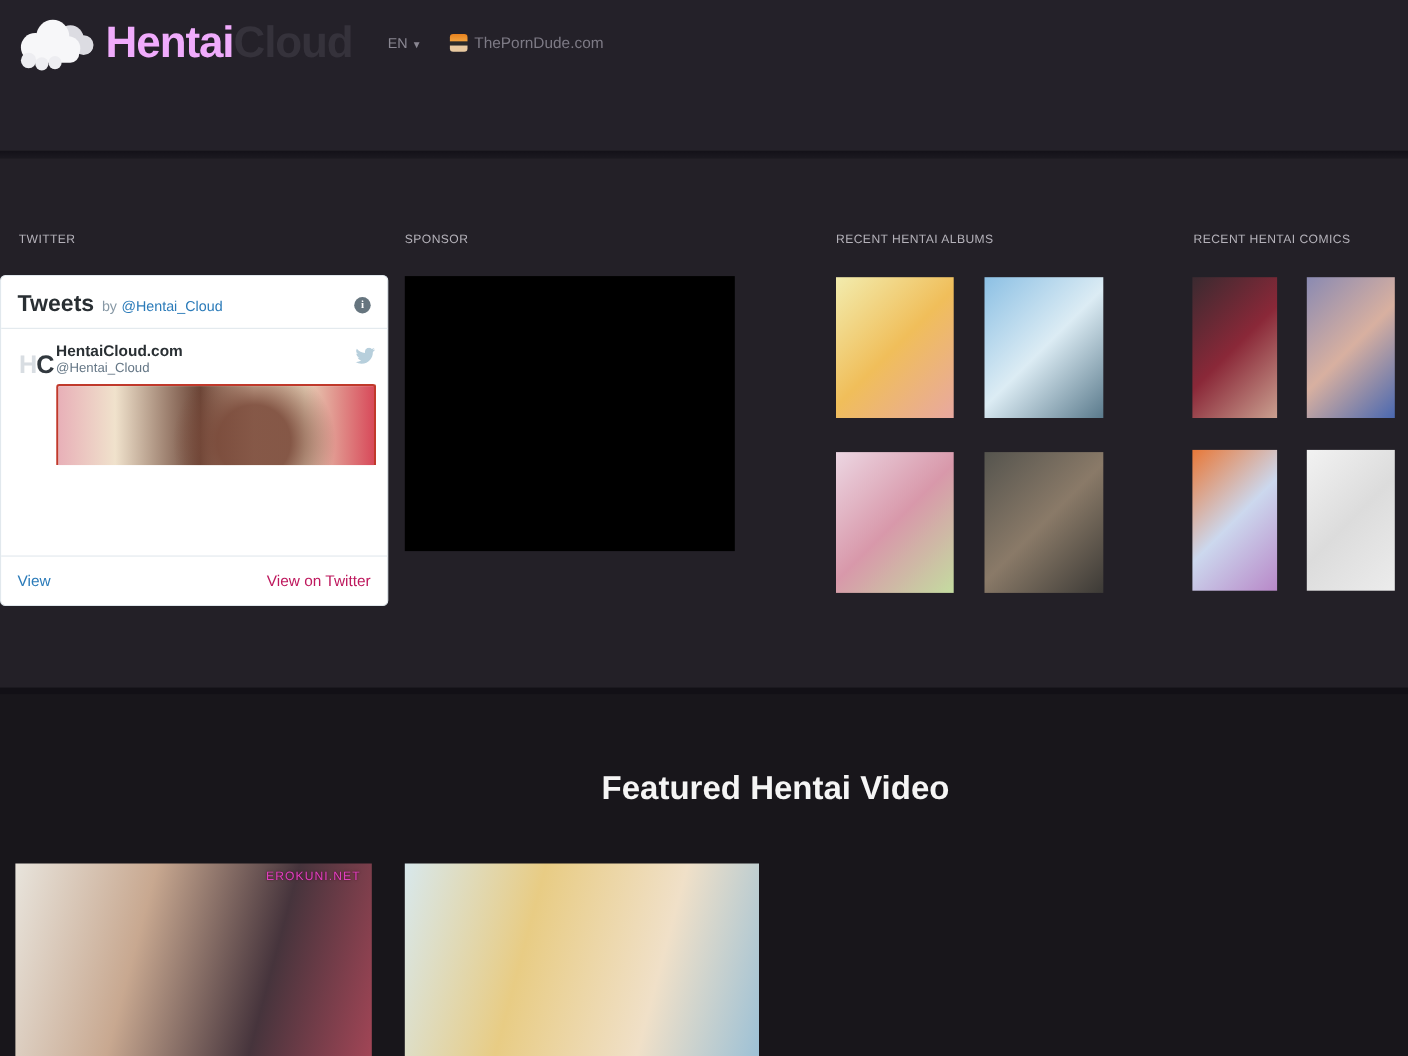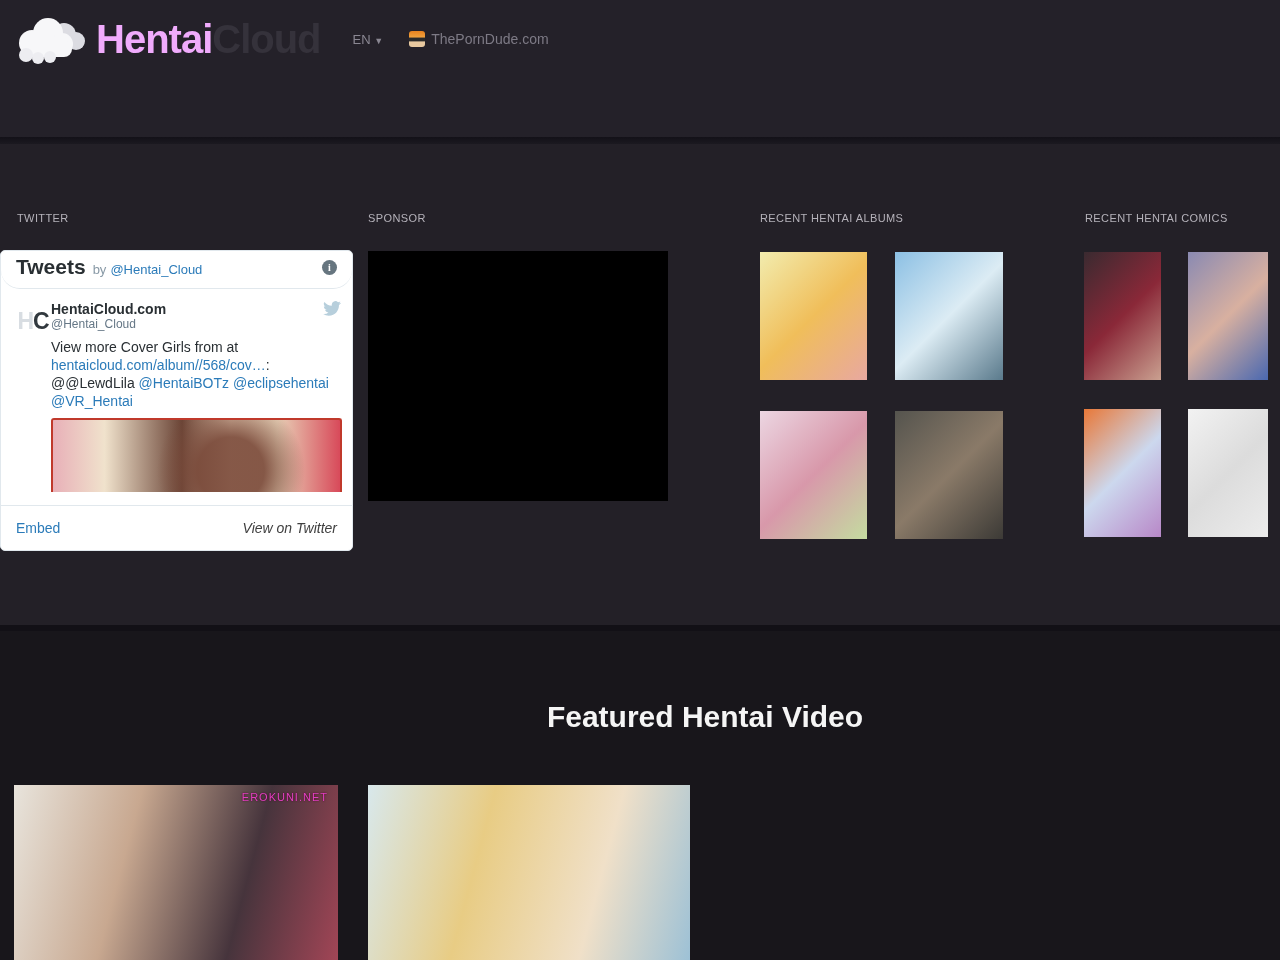--- a/index.html
+++ b/index.html
@@ -29,47 +29,47 @@
   .main { position:relative; height:481px; background:#232027; }
   .sec-label { position:absolute; top:68px; font-size:11px; letter-spacing:.4px; color:#b5b2ba; }
   .lbl-twitter { left:17px; }
   .lbl-sponsor { left:368px; }
   .lbl-albums { left:760px; }
   .lbl-comics { left:1085px; }
 
   
   .tw-widget { position:absolute; left:0; top:106px; width:353px; height:301px; background:#fff;
                border:1px solid #e1e8ed; border-radius:5px; overflow:hidden; color:#292f33; }
-  .tw-head { padding:4px 15px 9px 15px; border-bottom:1px solid #e1e8ed; display:flex; align-items:baseline;border-radius:20px; }
+  .tw-head { padding:14px 15px 9px 15px; border-bottom:1px solid #e1e8ed; display:flex; align-items:baseline; }
   .tw-title { font-size:21px; font-weight:bold; color:#292f33; }
   .tw-by { font-size:13px; color:#8899a6; margin-left:7px; }
   .tw-by-handle { font-size:13px; color:#2b7bb9; margin-left:4px; cursor:pointer; text-decoration:none; }
   .tw-info { margin-left:auto; width:15px; height:15px; border-radius:50%; background:#66757f; color:#fff;
              font-size:10px; font-weight:bold; display:flex; align-items:center; justify-content:center;
              cursor:pointer; align-self:center; font-family:"Liberation Serif", serif; }
   .tw-body { position:relative; padding:12px 10px 0 14px; }
   .tw-avatar { position:absolute; left:14px; top:14px; width:36px; height:36px; background:#fff;
                font-size:23px; font-weight:bold; line-height:36px; text-align:center; letter-spacing:-1px; }
   .tw-avatar .ah { color:#d8dde2; }
   .tw-avatar .ac { color:#31383e; }
   .tw-content { margin-left:36px; padding-left:0; }
-  .tw-author-row { display:flex; }
+  .tw-author-row { display:flex;align-items:center; }
   .tw-author { font-size:14px; font-weight:bold; color:#292f33; cursor:pointer; }
   .tw-handle { font-size:12px; color:#657786; }
   .tw-bird { margin-left:auto; cursor:pointer; }
   .tw-text { font-size:14px; line-height:18px; margin-top:7px; color:#292f33; word-wrap:break-word; }
   .tw-link { color:#2b7bb9; text-decoration:none; cursor:pointer; }
   .tw-media { margin-top:8px; height:74px; border-radius:3px 3px 0 0; border:2px solid #c0392b; border-bottom:none;
               background:
                 radial-gradient(circle at 62% 70%, rgba(122,74,58,.9) 0 18%, rgba(122,74,58,0) 40%),
                 linear-gradient(90deg, #e8b0b8 0%, #f0e2cc 18%, #6a4436 45%, #f2dcc4 62%, #e8d2b8 78%, #d84a5a 100%); }
   .tw-foot { position:absolute; left:0; right:0; bottom:0; height:45px; border-top:1px solid #e1e8ed;
              display:flex; align-items:center; padding:0 15px; font-size:14px; }
   .tw-embed { color:#2b7bb9; cursor:pointer; text-decoration:none; }
-  .tw-view { margin-left:auto; color:#404040; cursor:pointer; text-decoration:none;font-style:italic; }
+  .tw-view { margin-left:auto; color:#be185d; cursor:pointer; text-decoration:none; }
 
   
   .sponsor-box { position:absolute; left:368px; top:107px; width:300px; height:250px; background:#000; cursor:pointer; }
 
   
   .albums-grid { position:absolute; left:760px; top:108px; display:grid;
                  grid-template-columns:107px 108px; column-gap:28px; row-gap:31px; }
   .albums-grid .thumb { width:100%; height:128px; }
   .comics-grid { position:absolute; left:1084px; top:108px; display:grid;
                  grid-template-columns:77px 80px; column-gap:27px; row-gap:29px; }
@@ -143,33 +143,25 @@
           <div>
             <div class="tw-author">HentaiCloud.com</div>
             <div class="tw-handle">@Hentai_Cloud</div>
           </div>
           <span class="tw-bird">
             <svg width="20" height="16" viewBox="0 0 24 20" fill="#b7cfdc">
               <path d="M23 2.3c-.8.4-1.7.6-2.6.8A4.6 4.6 0 0 0 22.4.5c-.9.5-1.9.9-2.9 1.1A4.5 4.5 0 0 0 11.7 5c0 .4 0 .7.1 1A12.8 12.8 0 0 1 2.5 1.2 4.5 4.5 0 0 0 3.9 7.2c-.7 0-1.4-.2-2-.5v.1c0 2.2 1.5 4 3.6 4.4-.4.1-.8.2-1.2.2-.3 0-.6 0-.9-.1.6 1.8 2.3 3.1 4.2 3.2a9 9 0 0 1-5.6 1.9H1a12.7 12.7 0 0 0 6.9 2c8.3 0 12.8-6.9 12.8-12.8v-.6c.9-.6 1.7-1.4 2.3-2.3z"></path>
             </svg>
           </span>
         </div>
-        <div class="tw-text">
-          <span>View more Cover Girls from at</span><br>
-          <a class="tw-link">hentaicloud.com/album//568/cov…</a><span>:</span>
-          <span>@@LewdLila</span>
-          <a class="tw-link">@HentaiBOTz</a>
-          <a class="tw-link">@eclipsehentai</a>
-          <a class="tw-link">@VR_Hentai</a>
-        </div>
         <div class="tw-media"></div>
       </div>
     </div>
     <div class="tw-foot">
-      <a class="tw-embed">Embed</a>
+      <a class="tw-embed">View</a>
       <a class="tw-view">View on Twitter</a>
     </div>
   </div>
 
   <div class="sponsor-box"></div>
 
   <div class="albums-grid" id="albums-grid">
       <div class="thumb" style="background: linear-gradient(135deg, rgb(242, 236, 174), rgb(240, 190, 90), rgb(232, 168, 160));"></div>
       <div class="thumb" style="background: linear-gradient(135deg, rgb(140, 192, 228), rgb(220, 236, 244), rgb(90, 122, 140));"></div>
       <div class="thumb" style="background: linear-gradient(135deg, rgb(236, 214, 226), rgb(216, 152, 170), rgb(196, 220, 160));"></div>

